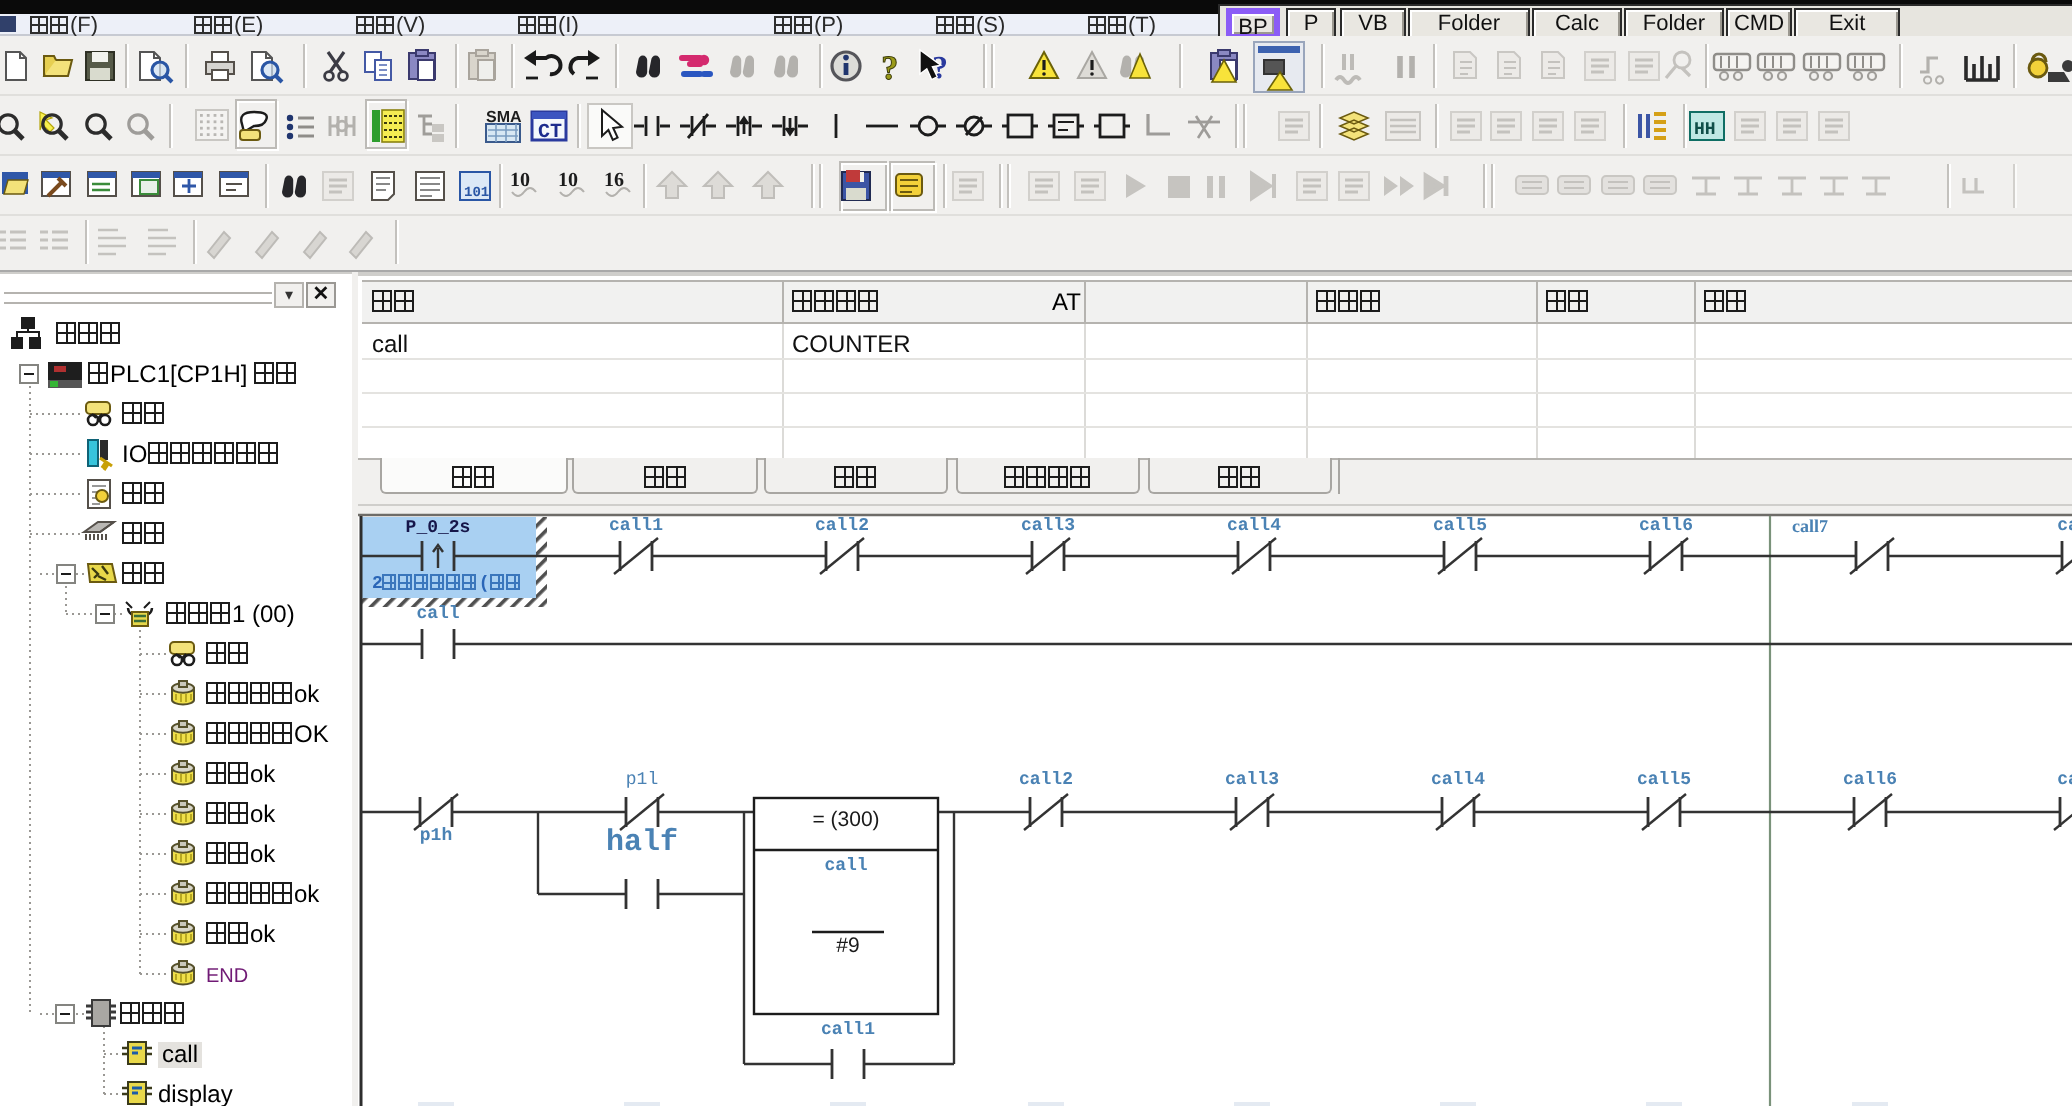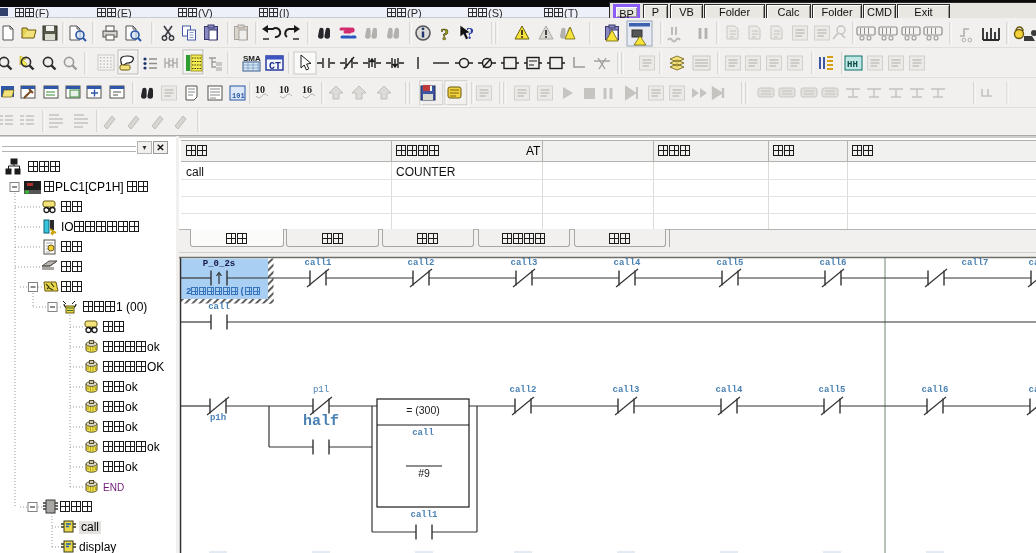--- a/index.html
+++ b/index.html
@@ -656,21 +656,21 @@
       <path d="M198 173 H290" stroke="#1c1c1c" stroke-width="1.2"></path>
       <path d="M227 214 H263" stroke="#1c1c1c" stroke-width="1.2"></path>
     </svg>
     <div class="abs" style="left:179px;top:259px;width:80px;height:11px;font-family:'Liberation Mono',monospace;font-size:9px;font-weight:bold;color:#16164a;text-align:center;line-height:11px;">P_0_2s</div>
     <div class="abs" style="left:278px;top:258px;width:80px;height:11px;font-family:'Liberation Mono',monospace;font-size:9px;font-weight:bold;color:#4a82b4;text-align:center;line-height:11px;">call1</div>
     <div class="abs" style="left:381px;top:258px;width:80px;height:11px;font-family:'Liberation Mono',monospace;font-size:9px;font-weight:bold;color:#4a82b4;text-align:center;line-height:11px;">call2</div>
     <div class="abs" style="left:484px;top:258px;width:80px;height:11px;font-family:'Liberation Mono',monospace;font-size:9px;font-weight:bold;color:#4a82b4;text-align:center;line-height:11px;">call3</div>
     <div class="abs" style="left:587px;top:258px;width:80px;height:11px;font-family:'Liberation Mono',monospace;font-size:9px;font-weight:bold;color:#4a82b4;text-align:center;line-height:11px;">call4</div>
     <div class="abs" style="left:690px;top:258px;width:80px;height:11px;font-family:'Liberation Mono',monospace;font-size:9px;font-weight:bold;color:#4a82b4;text-align:center;line-height:11px;">call5</div>
     <div class="abs" style="left:793px;top:258px;width:80px;height:11px;font-family:'Liberation Mono',monospace;font-size:9px;font-weight:bold;color:#4a82b4;text-align:center;line-height:11px;">call6</div>
-    <div class="abs" style="left:935px;top:258px;width:80px;height:11px;font-family:Liberation Mono, monospace;font-size:9px;font-weight:bold;color:#4a82b4;text-align:center;line-height:11px;">call7</div>
+    <div class="abs" style="left:896px;top:258px;width:80px;height:11px;font-family:Liberation Serif, serif;font-size:9px;font-weight:bold;color:#4a82b4;line-height:11px;">call7</div>
     <div class="abs" style="left:994px;top:258px;width:80px;height:11px;font-family:'Liberation Mono',monospace;font-size:9px;font-weight:bold;color:#4a82b4;text-align:center;line-height:11px;">ca</div>
     <div class="abs" style="left:186px;top:287px;height:9px;font-size:9px;color:#2a66b8;line-height:9px;white-space:nowrap"><span style="font-family:'Liberation Mono',monospace;font-weight:bold">2</span><i class="h h7 hb"></i><i class="h h7 hb"></i><i class="h h7 hb"></i><i class="h h7 hb"></i><i class="h h7 hb"></i><i class="h h7 hb"></i><span style="font-family:'Liberation Mono',monospace;font-weight:bold">(</span><i class="h h7 hb"></i><i class="h h7 hb"></i></div>
     <div class="abs" style="left:179px;top:302px;width:80px;height:11px;font-family:'Liberation Mono',monospace;font-size:9px;font-weight:bold;color:#4a82b4;text-align:center;line-height:11px;">call</div>
     <div class="abs" style="left:178px;top:385px;width:80px;height:11px;font-family:'Liberation Mono',monospace;font-size:9px;font-weight:bold;color:#4a82b4;text-align:center;line-height:11px;margin-top:28px;">p1h</div>
     <div class="abs" style="left:281px;top:385px;width:80px;height:11px;font-family:'Liberation Mono',monospace;font-size:9px;font-weight:normal;color:#4a82b4;text-align:center;line-height:11px;">p1l</div>
     <div class="abs" style="left:281px;top:416px;width:80px;height:11px;font-family:'Liberation Mono',monospace;font-size:15px;font-weight:bold;color:#4a82b4;text-align:center;line-height:11px;">half</div>
     <div class="abs" style="left:483px;top:385px;width:80px;height:11px;font-family:'Liberation Mono',monospace;font-size:9px;font-weight:bold;color:#4a82b4;text-align:center;line-height:11px;">call2</div>
     <div class="abs" style="left:586px;top:385px;width:80px;height:11px;font-family:'Liberation Mono',monospace;font-size:9px;font-weight:bold;color:#4a82b4;text-align:center;line-height:11px;">call3</div>
     <div class="abs" style="left:689px;top:385px;width:80px;height:11px;font-family:'Liberation Mono',monospace;font-size:9px;font-weight:bold;color:#4a82b4;text-align:center;line-height:11px;">call4</div>
     <div class="abs" style="left:792px;top:385px;width:80px;height:11px;font-family:'Liberation Mono',monospace;font-size:9px;font-weight:bold;color:#4a82b4;text-align:center;line-height:11px;">call5</div>

